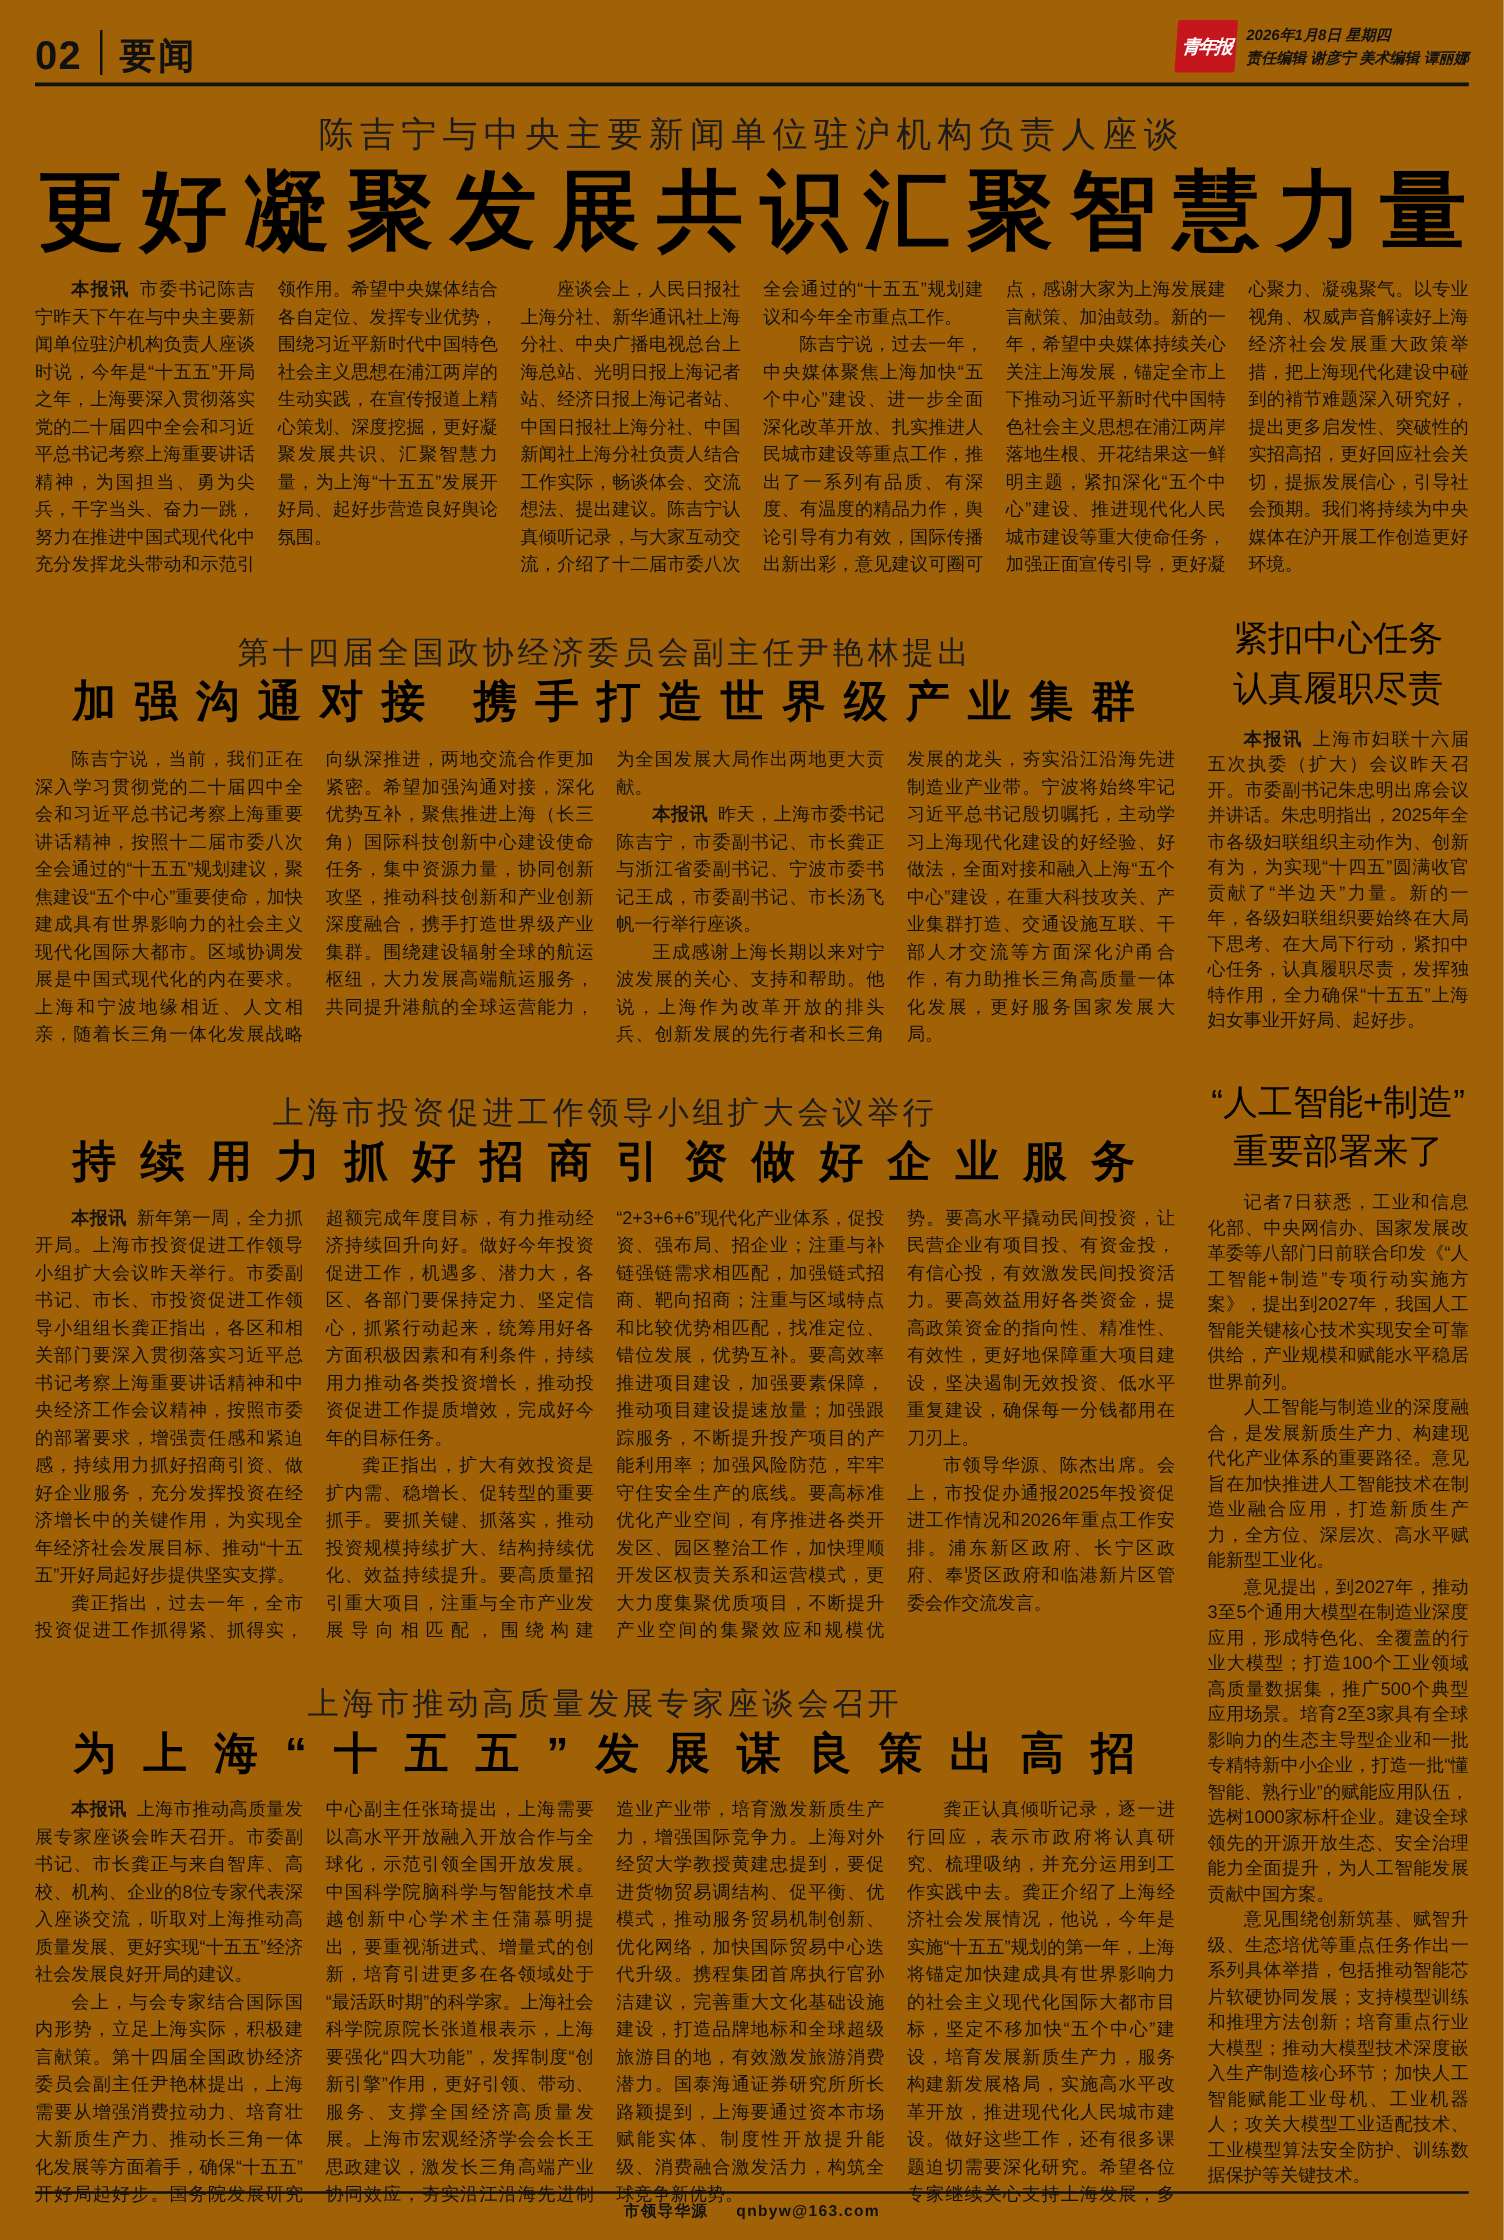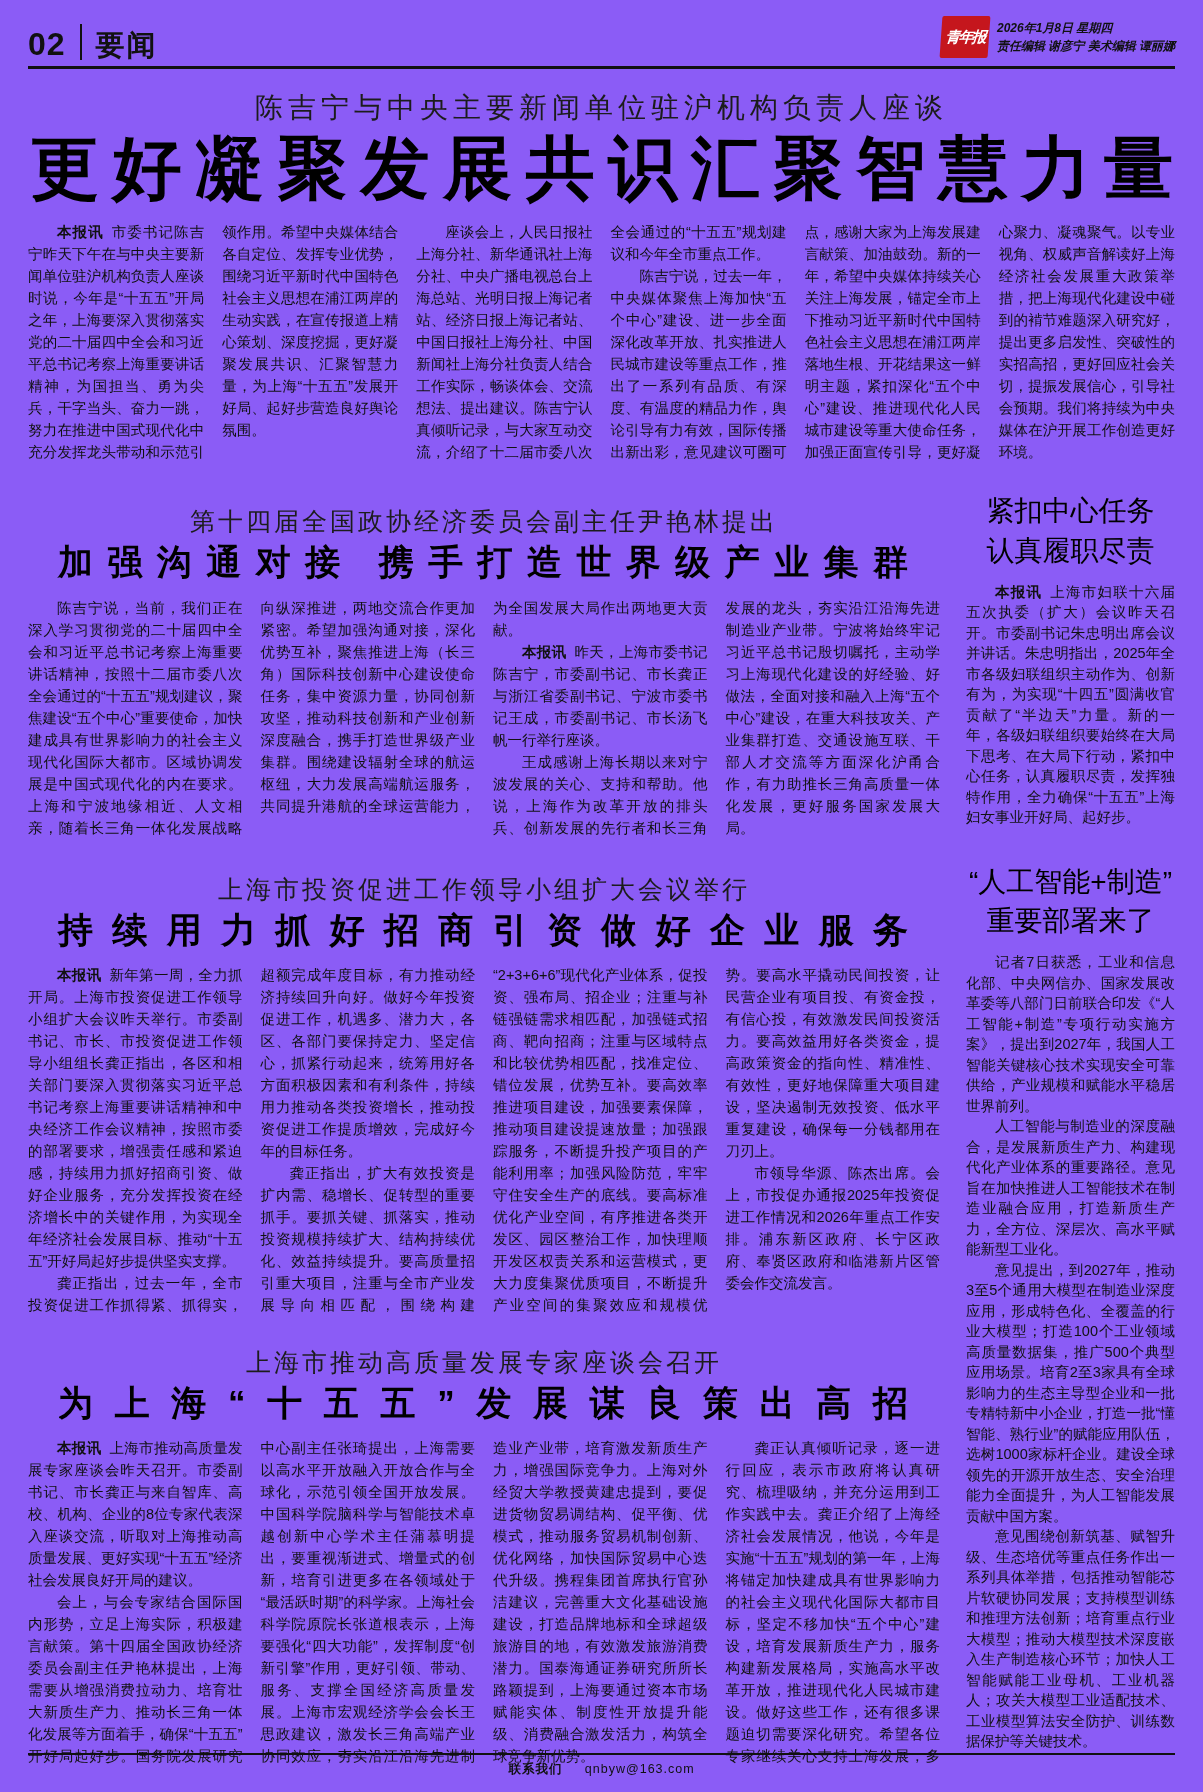--- a/index.html
+++ b/index.html
@@ -1,18 +1,18 @@
 <!DOCTYPE html>
 <html lang="zh"><head>
 <meta charset="utf-8">
 <style>
   html,body{margin:0;padding:0;background:#e8e8e6;}
   .page{
     position:relative; width:1203px; height:1792px; margin:0 auto;
-    background:#8b5cf6; color:#111; box-sizing:border-box;
+    background:#a16207; color:#111; box-sizing:border-box;
     padding:14px 28px 0 28px; overflow:hidden;
     font-family:"Liberation Sans","DejaVu Sans",sans-serif;
   }
   
   .hd{display:flex; align-items:flex-end; justify-content:space-between; height:46px;}
   .hd-left{display:flex; align-items:flex-end; gap:12px;}
   .pageno{font-size:32px; font-weight:900; letter-spacing:1px; line-height:1;}
   .vrule{width:2px; height:36px; background:#111; margin:0 2px;}
   .section{font-size:29px; font-weight:900; line-height:1; letter-spacing:2px;}
   .hd-right{display:flex; align-items:center; gap:8px; padding-bottom:2px;}
@@ -55,21 +55,21 @@
   .sb-title{font-size:28px; font-weight:400; text-align:center; line-height:1.4; color:#000;}
   .sb-title.mt{margin-top:34px;}
   .sb-body{text-align:justify; font-size:14.5px; line-height:20.5px; margin-top:12px;}
   .sb-body p{margin:0; text-indent:2em;}
   
   .ft{
     position:absolute; left:28px; right:28px; bottom:6px;
     border-top:2px solid #111; padding:6px 0 8px; text-align:center;
     font-size:12.5px; font-weight:700; letter-spacing:1px;
   }
-  .ft .em{margin-left:18px; font-weight:400;}
+  .ft .em{margin-left:18px; font-weight:700;}
 </style>
 </head>
 <body>
 
 <div class="page">
 
   <div class="hd">
     <div class="hd-left">
       <div class="pageno">02</div>
       <div class="vrule"></div>
@@ -159,17 +159,17 @@
           <p>意见提出，到2027年，推动3至5个通用大模型在制造业深度应用，形成特色化、全覆盖的行业大模型；打造100个工业领域高质量数据集，推广500个典型应用场景。培育2至3家具有全球影响力的生态主导型企业和一批专精特新中小企业，打造一批“懂智能、熟行业”的赋能应用队伍，选树1000家标杆企业。建设全球领先的开源开放生态、安全治理能力全面提升，为人工智能发展贡献中国方案。</p>
           <p>意见围绕创新筑基、赋智升级、生态培优等重点任务作出一系列具体举措，包括推动智能芯片软硬协同发展；支持模型训练和推理方法创新；培育重点行业大模型；推动大模型技术深度嵌入生产制造核心环节；加快人工智能赋能工业母机、工业机器人；攻关大模型工业适配技术、工业模型算法安全防护、训练数据保护等关键技术。</p>
         </div>
 
       </article>
 
     </aside>
   </div>
 
   <div class="ft">
-    <span>联系我们</span>
+    <span>市领导华源</span>
     <span class="em">qnbyw@163.com</span>
   </div>
 
 </div>
 
 </body></html>

